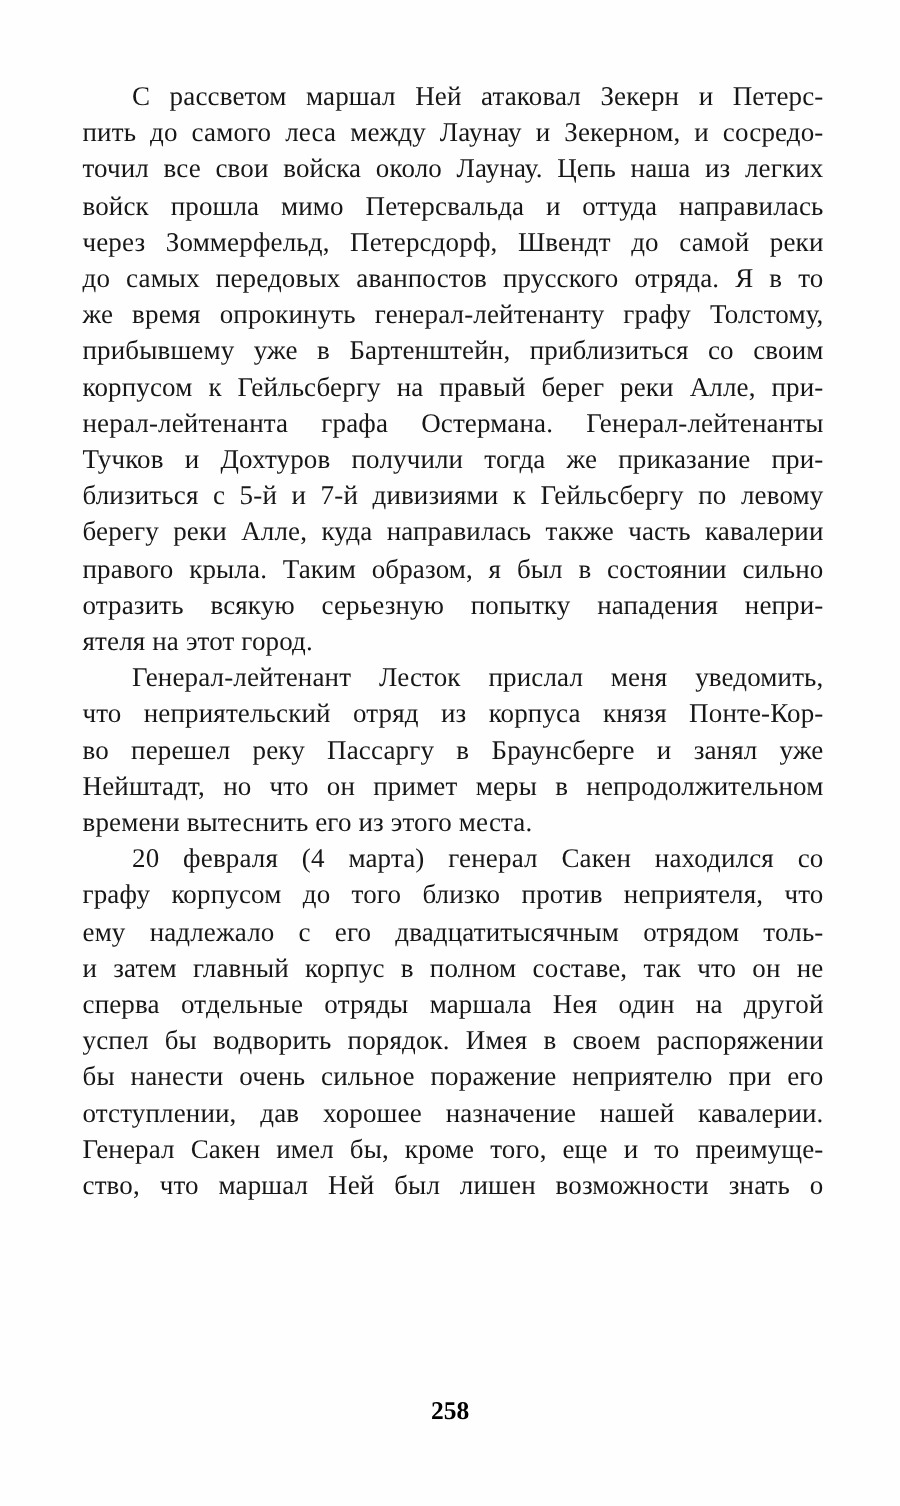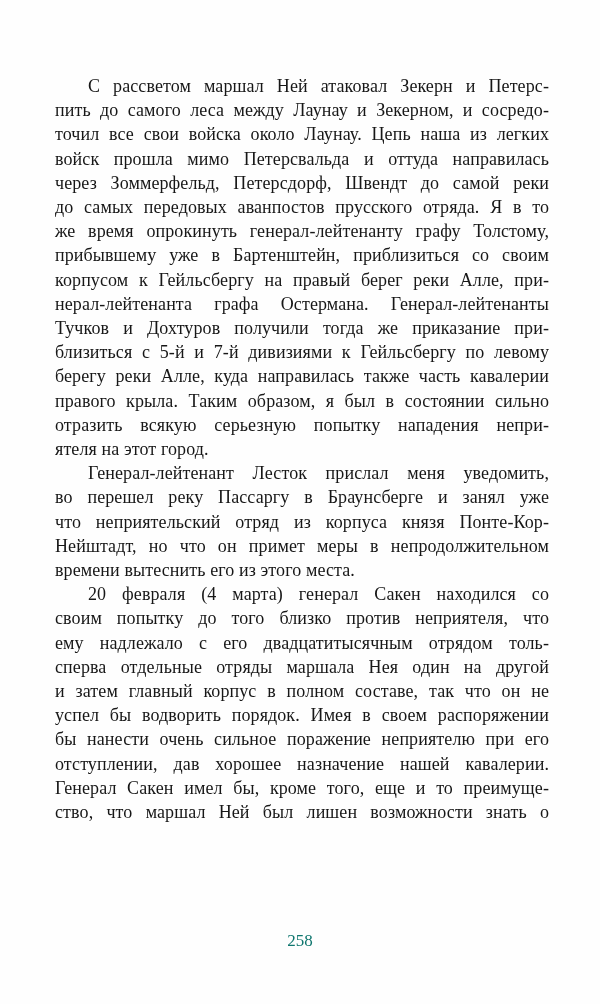--- a/index.html
+++ b/index.html
@@ -19,36 +19,36 @@
   }
   .text-block {
     position: absolute;
     left: 55px;
     top: 52px;
     width: 494px;
     font-size: 18px;
     line-height: 24.2px;
     color: #171717;
     letter-spacing: 0.1px;
-    margin-top: 22px;
   }
   .line {
     text-align: justify;
     text-align-last: justify;
   }
   .line.indent { text-indent: 33px; }
   .line.end { text-align-last: left; }
   .folio {
     position: absolute;
     top: 931px;
     left: 0;
     width: 600px;
     text-align: center;
     font-size: 17px;
-    color: #0f766e;
+    color: #000000;
+    font-weight: bold;
   }
 </style>
 </head>
 <body>
 
 <div class="page">
   <div class="text-block">
 
     <div>
       <div class="line indent">С рассветом маршал Ней атаковал Зекерн и Петерс-</div>
@@ -64,32 +64,32 @@
       <div class="line">Тучков и Дохтуров получили тогда же приказание при-</div>
       <div class="line">близиться с 5-й и 7-й дивизиями к Гейльсбергу по левому</div>
       <div class="line">берегу реки Алле, куда направилась также часть кавалерии</div>
       <div class="line">правого крыла. Таким образом, я был в состоянии сильно</div>
       <div class="line">отразить всякую серьезную попытку нападения непри-</div>
       <div class="line end">ятеля на этот город.</div>
     </div>
 
     <div>
       <div class="line indent">Генерал-лейтенант Лесток прислал меня уведомить,</div>
+      <div class="line">что неприятельский отряд из корпуса князя Понте-Кор-</div>
       <div class="line">во перешел реку Пассаргу в Браунсберге и занял уже</div>
-      <div class="line">что неприятельский отряд из корпуса князя Понте-Кор-</div>
       <div class="line">Нейштадт, но что он примет меры в непродолжительном</div>
       <div class="line end">времени вытеснить его из этого места.</div>
     </div>
 
     <div>
       <div class="line indent">20 февраля (4 марта) генерал Сакен находился со</div>
-      <div class="line">своим попытку до того близко против неприятеля, что</div>
+      <div class="line">графу корпусом до того близко против неприятеля, что</div>
       <div class="line">ему надлежало с его двадцатитысячным отрядом толь-</div>
+      <div class="line">и затем главный корпус в полном составе, так что он не</div>
       <div class="line">сперва отдельные отряды маршала Нея один на другой</div>
-      <div class="line">и затем главный корпус в полном составе, так что он не</div>
       <div class="line">успел бы водворить порядок. Имея в своем распоряжении</div>
       <div class="line">бы нанести очень сильное поражение неприятелю при его</div>
       <div class="line">отступлении, дав хорошее назначение нашей кавалерии.</div>
       <div class="line">Генерал Сакен имел бы, кроме того, еще и то преимуще-</div>
       <div class="line">ство, что маршал Ней был лишен возможности знать о</div>
     </div>
 
   </div>
 
   <div class="folio">258</div>

